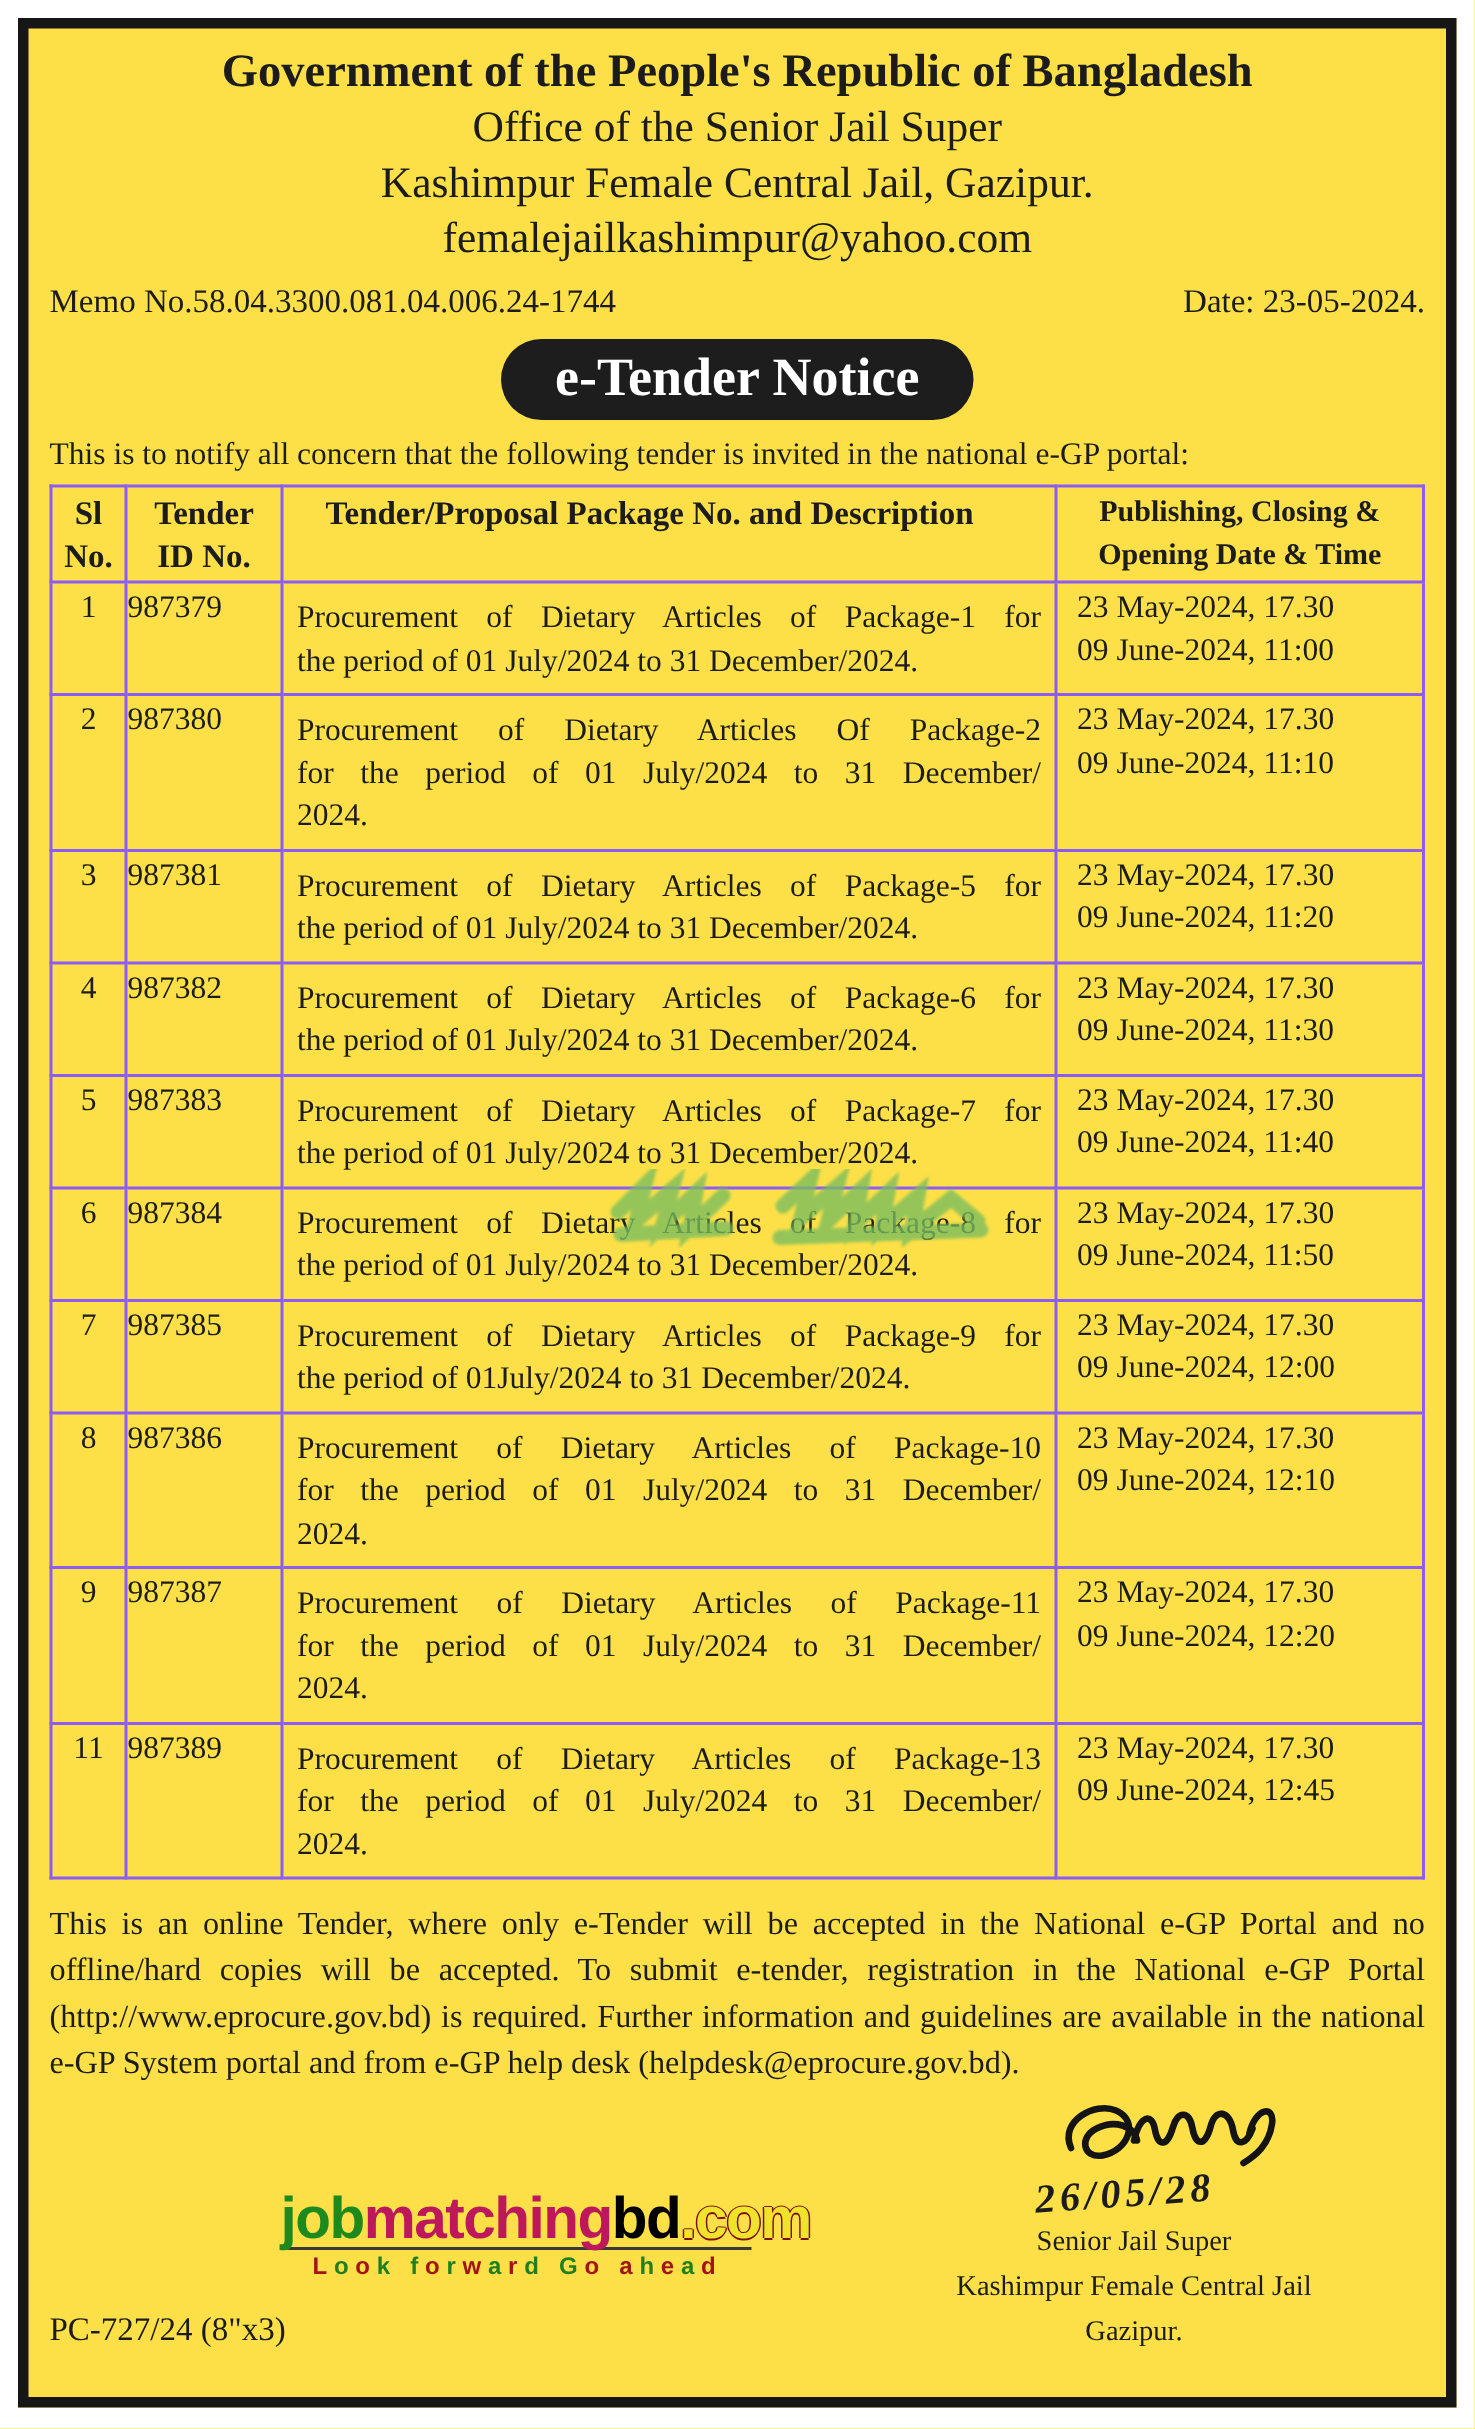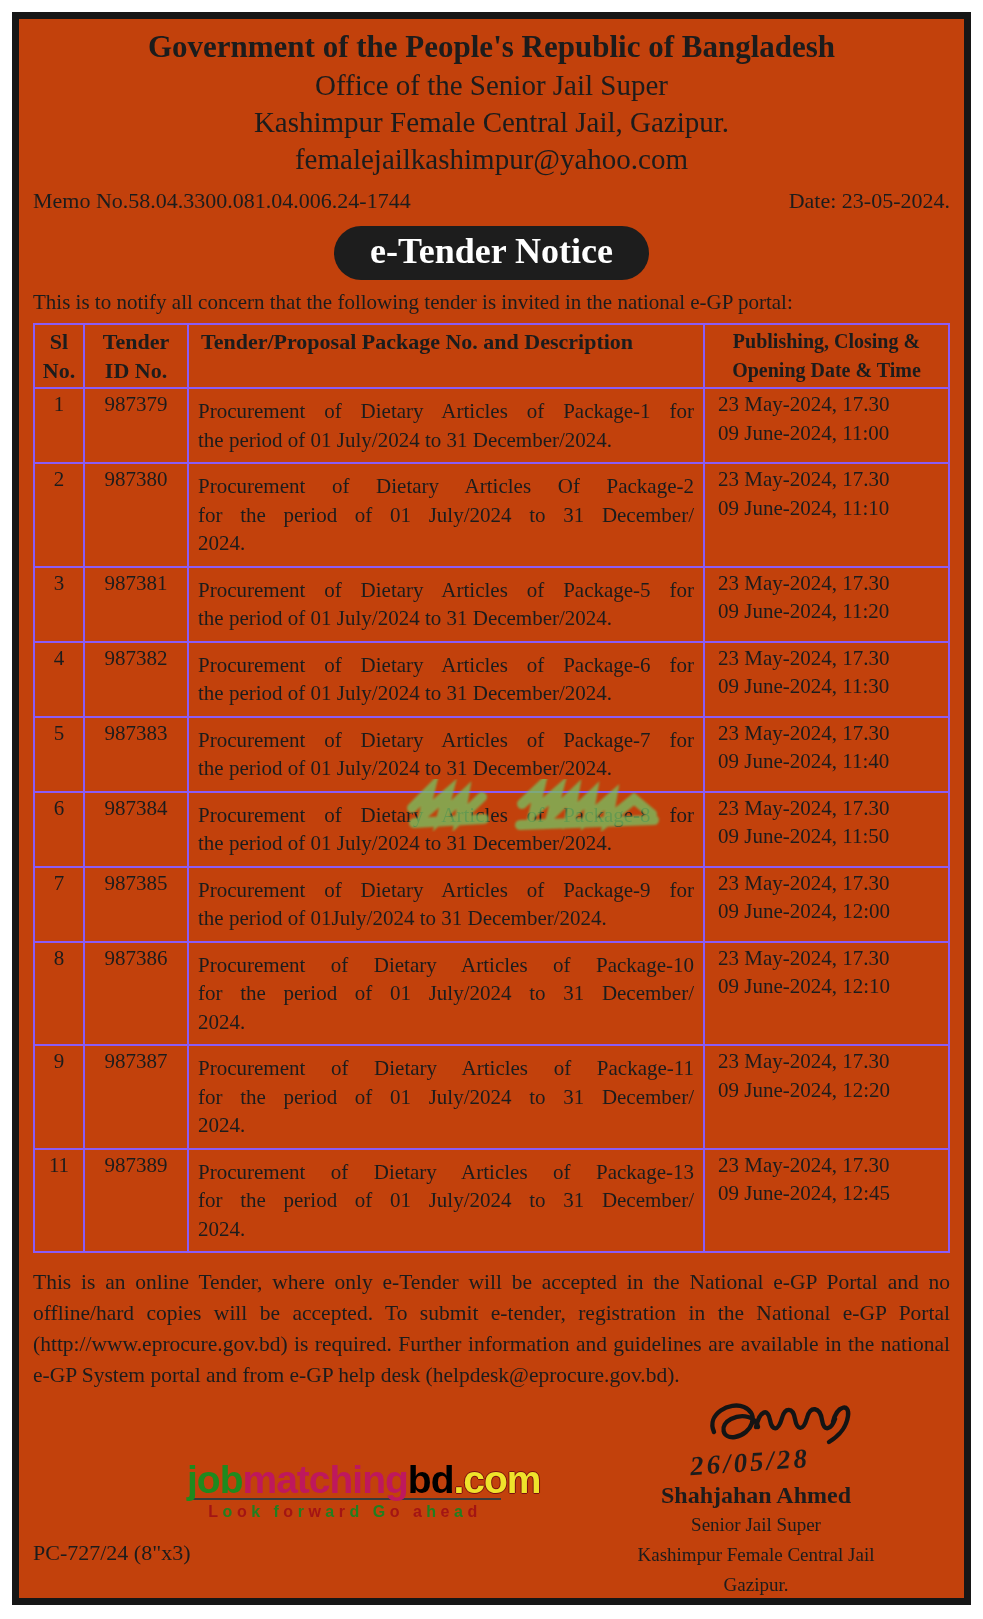--- a/index.html
+++ b/index.html
@@ -2,39 +2,39 @@
 <html><head>
 <meta charset="utf-8">
 <style>
   html,body{margin:0;padding:0;}
   body{
     width:983px;height:1619px;position:relative;background:#ffffff;
     font-family:"Liberation Serif", serif;color:#1c1c1c;overflow:hidden;
   }
   .frame{
     position:absolute;left:12px;top:12px;right:12px;bottom:14px;
-    border:7px solid #161616;background:#c2410c;box-sizing:border-box;
+    border:7px solid #161616;background:#fde047;box-sizing:border-box;
     padding:4px 14px 0 14px;
   }
   .h1{font-size:31px;font-weight:bold;text-align:center;line-height:40px;margin-top:4px;}
   .h2{font-size:29px;text-align:center;line-height:37px;}
   .memo-row{display:flex;justify-content:space-between;font-size:22px;margin-top:10px;}
   .badge{
     margin:12px auto 0;width:max-content;background:#1d1d1d;color:#fff;
     font-size:36px;font-weight:bold;line-height:40px;padding:5px 36px 9px;border-radius:32px;
   }
   .intro{font-size:21px;margin-top:10px;white-space:nowrap;}
   table{border-collapse:collapse;margin-top:8px;width:100%;}
   th,td{border:2px solid #8b5cf6;}
   thead th{font-size:22px;line-height:29px;padding:2px 4px;vertical-align:top;font-weight:bold;}
-  th.th-desc{text-align:left;padding-left:12px;}
+  th.th-desc{text-align:left;padding-left:28px;}
   th.th-dates{font-size:20px;line-height:29px;}
   td{font-size:21px;line-height:28.5px;vertical-align:top;padding:1px 0;}
   td.c-sl{text-align:center;}
-  td.c-id{text-align:center;}
+  td.c-id{}
   td.c-desc{padding:8px 9px;}
   td.c-dates{padding:1px 6px 1px 13px;}
   .desc-line{text-align:justify;text-align-last:justify;}
   .desc-line.last{text-align-last:left;}
   .note{font-size:21.5px;line-height:31px;text-align:justify;margin-top:14px;}
   .watermark{position:absolute;left:402px;top:774px;z-index:5;pointer-events:none;}
   .logo{position:absolute;left:187px;top:1461px;width:316px;text-align:center;
         font-family:"Liberation Sans", sans-serif;z-index:3;}
   .logo-main{font-size:39px;font-weight:bold;letter-spacing:-1px;line-height:37px;white-space:nowrap;}
   .logo-rule{height:2px;background:#3a3a3a;margin:0 2px 3px;}
@@ -244,19 +244,18 @@
 <svg class="sig-scrawl" width="160" height="58" viewBox="0 0 160 58">
   <g stroke="#141414" stroke-width="4.4" stroke-linecap="round" fill="none">
     <path d="M16,36 C8,18 32,5 46,11 C62,18 54,38 37,41 C24,43 21,29 33,23 C45,17 58,21 60,31"></path>
     <path d="M58,31 C62,14 70,12 72,24 C74,35 80,36 84,22 C87,11 95,11 97,23 C99,34 105,36 109,22 C112,9 122,11 124,24 C126,36 133,34 137,23"></path>
     <path d="M135,26 C139,9 152,7 150,20 C148,34 139,41 131,46"></path>
   </g>
 </svg>
 <div class="sig-date">26/05/28</div>
 
 <div class="sig-block">
-  <div class="sig-name">Shahjahan Ahmed</div>
   <div class="sig-line">Senior Jail Super</div>
   <div class="sig-line">Kashimpur Female Central Jail</div>
   <div class="sig-line">Gazipur.</div>
 </div>
 
 <div class="pc-code">PC-727/24 (8"x3)</div>
 
 </body></html>

